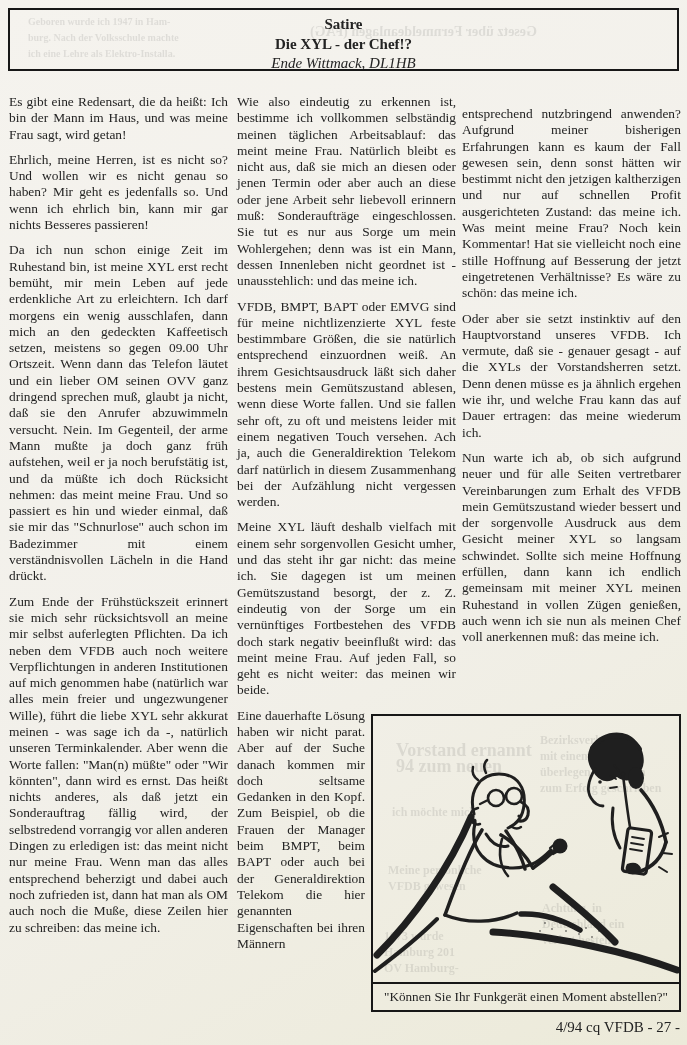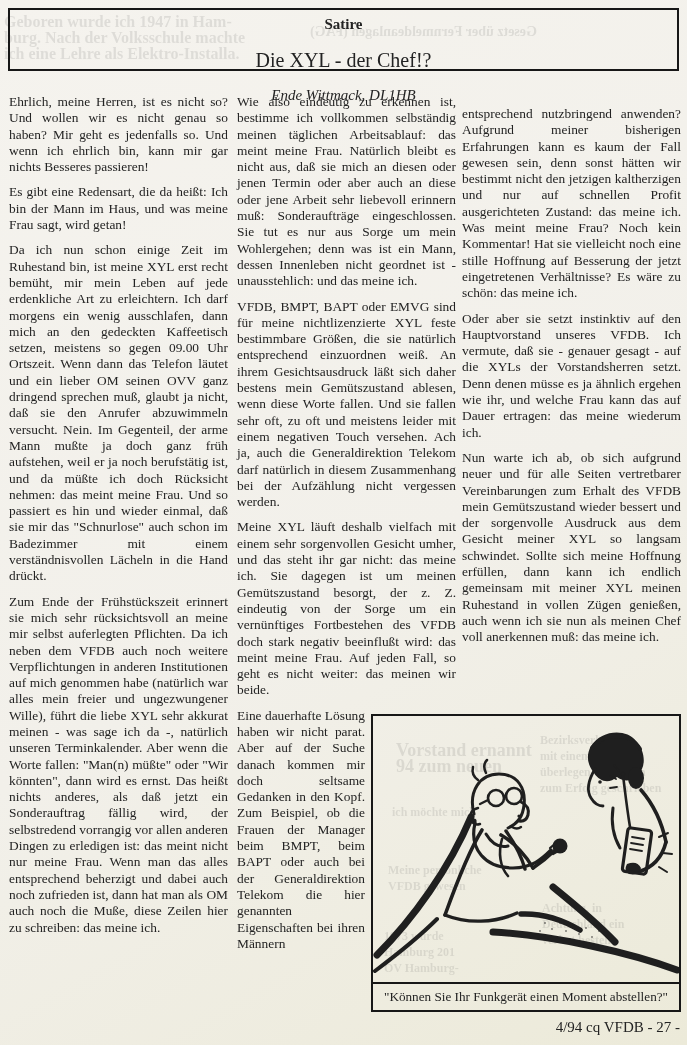--- a/index.html
+++ b/index.html
@@ -29,21 +29,21 @@
     pointer-events:none;
   }
   .bleed.mirror{transform:scaleX(-1);}
 
   .header-box{
     position:absolute;left:8px;top:8px;width:671px;height:63px;
     box-sizing:border-box;border:2.5px solid var(--rule);
     text-align:center;padding-top:5px;background:transparent;
   }
   .kicker{font-weight:bold;font-size:15px;line-height:19px;}
-  .title{font-weight:normal;font-size:20px;line-height:20px;margin:16px;}
+  .title{font-weight:bold;font-size:15px;line-height:20px;margin:0;}
   .byline{font-style:italic;font-size:15px;line-height:19px;}
 
   .col{
     position:absolute;top:94px;width:219px;
     font-size:13.4px;line-height:16.3px;
     text-align:justify;
   }
   .col p{margin:0 0 9px 0;}
   .col1{left:9px;}
   .col2{left:237px;}
@@ -69,21 +69,21 @@
     font-size:15px;line-height:18px;text-align:center;
   }
 </style>
 </head>
 <body>
 
 <div class="page">
 
   <div class="bleed-layer" id="bleed-layer">
       <div class="bleed mirror" style="left: 310px; top: 24px; font-size: 14px;">Gesetz über Fernmeldeanlagen (FAG)</div>
-      <div class="bleed" style="left: 4px; top: 14px; font-size: 16px;">Geboren wurde ich 1947 in Ham-
+      <div class="bleed" style="left: 28px; top: 14px; font-size: 10px;">Geboren wurde ich 1947 in Ham-
 burg. Nach der Volksschule machte
 ich eine Lehre als Elektro-Installa.</div>
       <div class="bleed" style="left: 396px; top: 742px; font-size: 18px;">Vorstand ernannt
 94 zum neuen</div>
       <div class="bleed" style="left: 392px; top: 804px; font-size: 12px;">ich möchte mich</div>
       <div class="bleed" style="left: 388px; top: 862px; font-size: 12px;">Meine persönliche
 VFDB gewesen</div>
       <div class="bleed" style="left: 384px; top: 928px; font-size: 12px;">1973 wurde
 Hamburg 201
 OV Hamburg-</div>
@@ -96,22 +96,22 @@
 verbot besteht</div>
     </div>
 
   <header class="header-box">
     <div class="kicker">Satire</div>
     <h1 class="title">Die XYL - der Chef!?</h1>
     <div class="byline">Ende Wittmack, DL1HB</div>
   </header>
 
   <section class="col col1">
+    <p>Es gibt eine Redensart, die da heißt: Ich bin der Mann im Haus, und was meine Frau sagt, wird getan!</p>
     <p>Ehrlich, meine Herren, ist es nicht so? Und wollen wir es nicht genau so haben? Mir geht es jedenfalls so. Und wenn ich ehrlich bin, kann mir gar nichts Besseres passieren!</p>
-    <p>Es gibt eine Redensart, die da heißt: Ich bin der Mann im Haus, und was meine Frau sagt, wird getan!</p>
     <p>Da ich nun schon einige Zeit im Ruhestand bin, ist meine XYL erst recht bemüht, mir mein Leben auf jede erdenkliche Art zu erleichtern. Ich darf morgens ein wenig ausschlafen, dann mich an den gedeckten Kaffeetisch setzen, meistens so gegen 09.00 Uhr Ortszeit. Wenn dann das Telefon läutet und ein lieber OM seinen OVV ganz dringend sprechen muß, glaubt ja nicht, daß sie den Anrufer abzuwimmeln versucht. Nein. Im Gegenteil, der arme Mann mußte ja doch ganz früh aufstehen, weil er ja noch berufstätig ist, und da müßte ich doch Rücksicht nehmen: das meint meine Frau. Und so passiert es hin und wieder einmal, daß sie mir das "Schnurlose" auch schon im Badezimmer mit einem verständnisvollen Lächeln in die Hand drückt.</p>
     <p>Zum Ende der Frühstückszeit erinnert sie mich sehr rücksichtsvoll an meine mir selbst auferlegten Pflichten. Da ich neben dem VFDB auch noch weitere Verpflichtungen in anderen Institutionen auf mich genommen habe (natürlich war alles mein freier und ungezwungener Wille), führt die liebe XYL sehr akkurat meinen - was sage ich da -, natürlich unseren Terminkalender. Aber wenn die Worte fallen: "Man(n) müßte" oder "Wir könnten", dann wird es ernst. Das heißt nichts anderes, als daß jetzt ein Sonderauftrag fällig wird, der selbstredend vorrangig vor allen anderen Dingen zu erledigen ist: das meint nicht nur meine Frau. Wenn man das alles entsprechend beherzigt und dabei auch noch zufrieden ist, dann hat man als OM auch noch die Muße, diese Zeilen hier zu schreiben: das meine ich.</p>
   </section>
 
   <section class="col col2">
     <p>Wie also eindeutig zu erkennen ist, bestimme ich vollkommen selbständig meinen täglichen Arbeitsablauf: das meint meine Frau. Natürlich bleibt es nicht aus, daß sie mich an diesen oder jenen Termin oder aber auch an diese oder jene Arbeit sehr liebevoll erinnern muß: Sonderaufträge eingeschlossen. Sie tut es nur aus Sorge um mein Wohlergehen; denn was ist ein Mann, dessen Innenleben nicht geordnet ist - unausstehlich: und das meine ich.</p>
     <p>VFDB, BMPT, BAPT oder EMVG sind für meine nichtlizenzierte XYL feste bestimmbare Größen, die sie natürlich entsprechend einzuordnen weiß. An ihrem Gesichtsausdruck läßt sich daher bestens mein Gemütszustand ablesen, wenn diese Worte fallen. Und sie fallen sehr oft, zu oft und meistens leider mit einem negativen Touch versehen. Ach ja, auch die Generaldirektion Telekom darf natürlich in diesem Zusammenhang bei der Aufzählung nicht vergessen werden.</p>
     <p>Meine XYL läuft deshalb vielfach mit einem sehr sorgenvollen Gesicht umher, und das steht ihr gar nicht: das meine ich. Sie dagegen ist um meinen Gemütszustand besorgt, der z. Z. eindeutig von der Sorge um ein vernünftiges Fortbestehen des VFDB doch stark negativ beeinflußt wird: das meint meine Frau. Auf jeden Fall, so geht es nicht weiter: das meinen wir beide.</p>
     <p class="narrow">Eine dauerhafte Lösung haben wir nicht parat. Aber auf der Suche danach kommen mir doch seltsame Gedanken in den Kopf. Zum Beispiel, ob die Frauen der Manager beim BMPT, beim BAPT oder auch bei der Generaldirektion Telekom die hier genannten Eigenschaften bei ihren Männern</p>
   </section>

